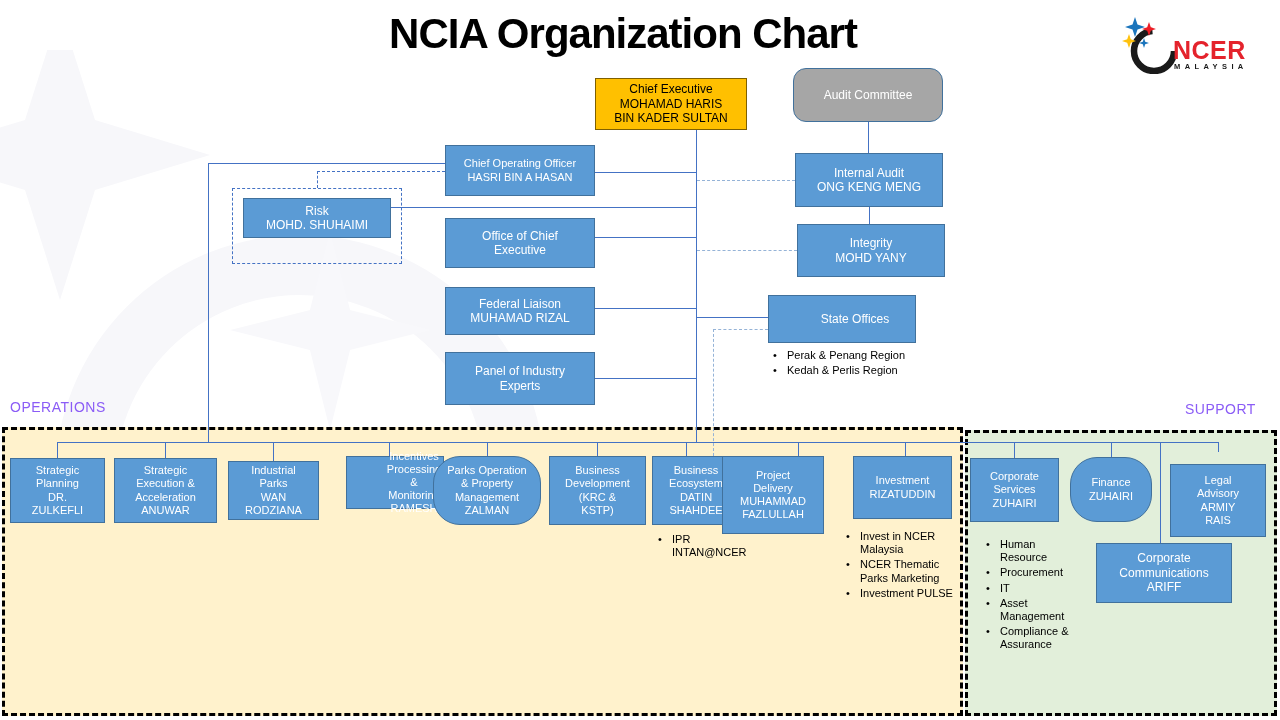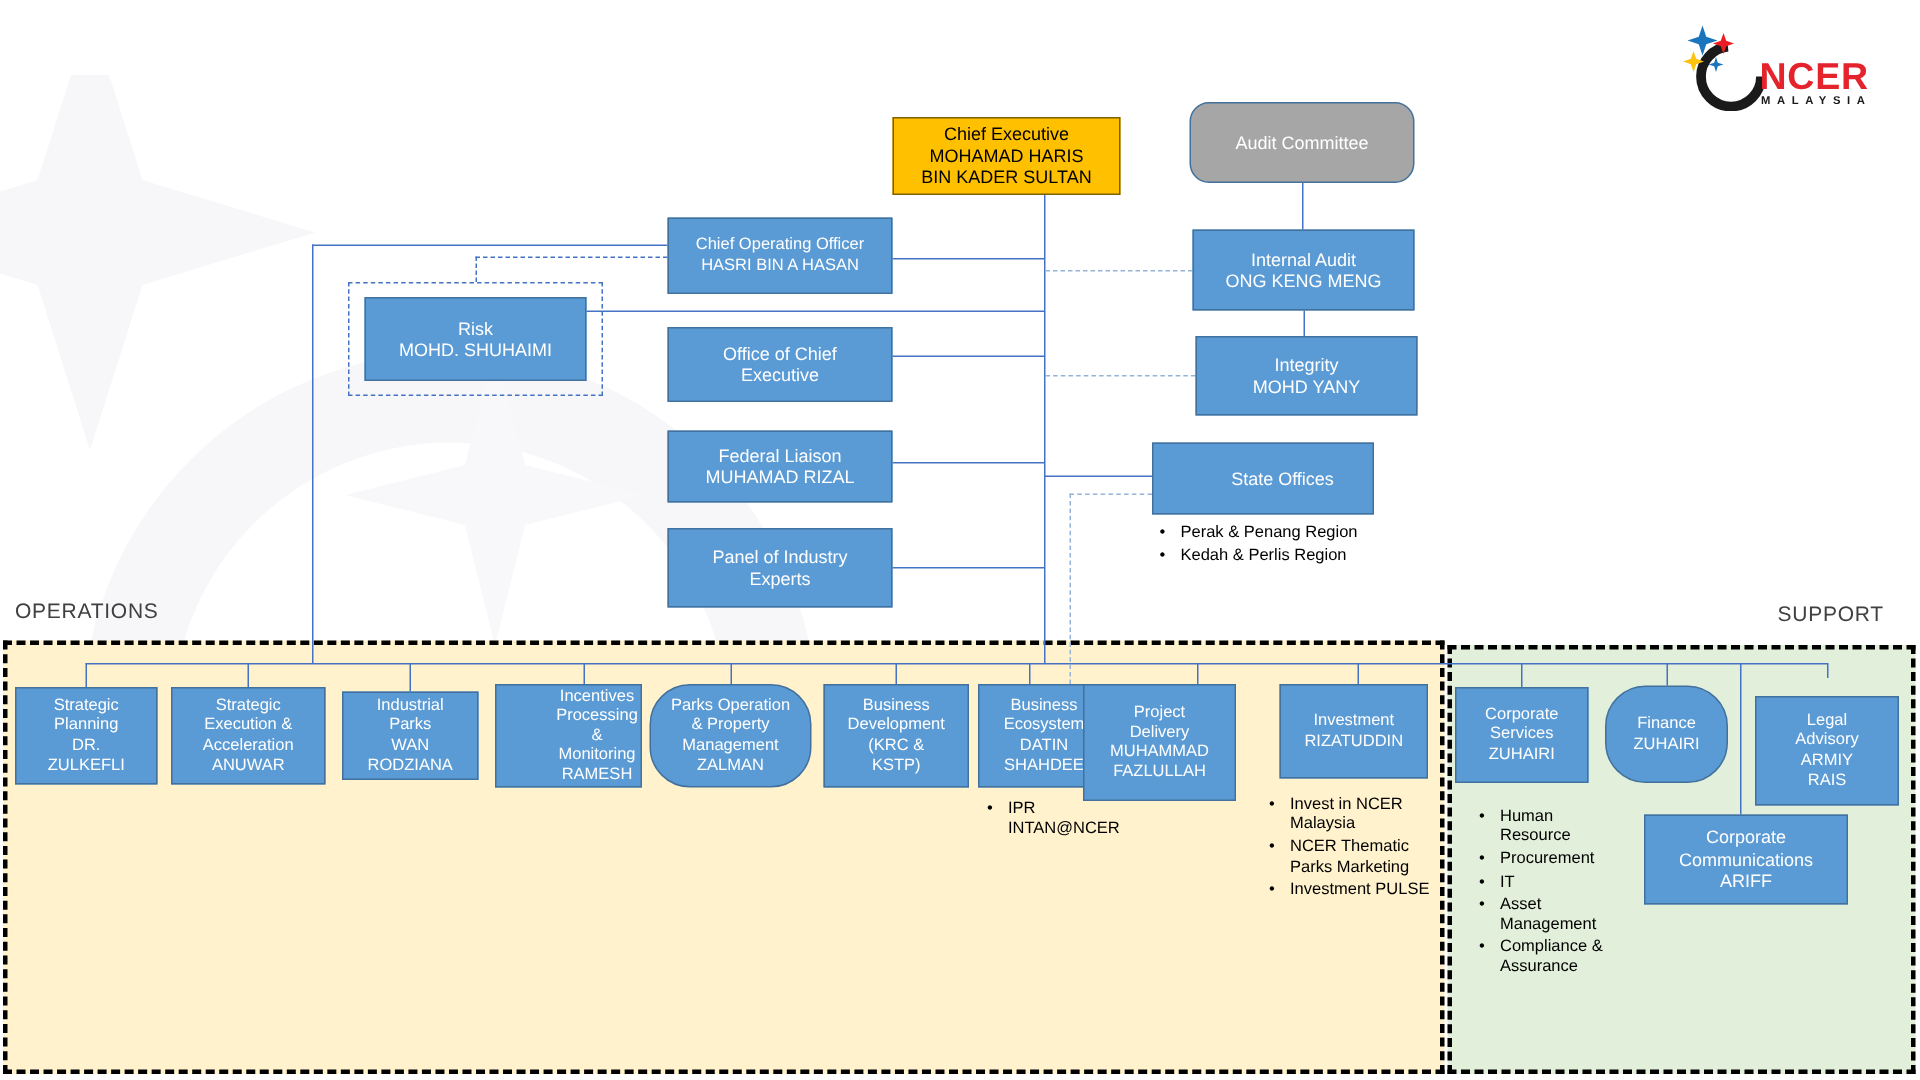--- a/index.html
+++ b/index.html
@@ -5,21 +5,21 @@
   html,body{margin:0;padding:0;background:#fff;}
   #canvas{position:relative;width:1280px;height:720px;background:#fff;overflow:hidden;
           font-family:"Liberation Sans","DejaVu Sans",sans-serif;color:#000;}
   
   .title{position:absolute;left:220px;top:10px;width:806px;text-align:center;
          font-size:42px;font-weight:bold;letter-spacing:-1px;color:#000;}
   
   .region{position:absolute;border:3px dashed #000;box-sizing:border-box;}
   #ops-region{left:2px;top:427px;width:961px;height:289px;background:#FFF2CC;}
   #sup-region{left:965px;top:430px;width:312px;height:286px;background:#E2EFDA;}
-  .section-label{position:absolute;font-size:14px;letter-spacing:.5px;color:#404040;}
+  .section-label{position:absolute;font-size:14px;letter-spacing:.5px;color:#8b5cf6;}
   
   .node{position:absolute;box-sizing:border-box;display:flex;flex-direction:column;
         align-items:center;justify-content:center;text-align:center;
         background:#5B9BD5;border:1px solid #41719C;color:#fff;
         font-size:11px;line-height:1.2;padding:1px 2px;}
   .node.fs12{font-size:12px;}
   .node.gold{background:#FFC000;border-color:#7F6000;color:#000;}
   .node.gray{background:#A6A6A6;border-color:#41719C;color:#fff;}
   #risk-frame{position:absolute;left:232px;top:188px;width:170px;height:76px;
               border:1px dashed #4472C4;box-sizing:border-box;}
@@ -45,20 +45,21 @@
 <body>
 
 <div id="canvas">
 
   <svg id="watermark" viewBox="0 0 560 400">
     <path d="M60 -40 L95 70 L210 105 L95 140 L60 250 L25 140 L-90 105 L25 70 Z" fill="#F7F7FA"></path>
     <circle cx="300" cy="430" r="215" fill="none" stroke="#F7F7FA" stroke-width="60"></circle>
     <path d="M330 180 L350 260 L430 280 L350 300 L330 380 L310 300 L230 280 L310 260 Z" fill="#F8F8FB"></path>
   </svg>
 
+  <div class="title">NCIA Organization Chart</div>
 
   <svg id="logo" viewBox="0 0 160 62">
     <circle cx="36" cy="39" r="20" fill="none" stroke="#1A1A1A" stroke-width="6.5" stroke-dasharray="92 34"></circle>
     <path d="M17 5 L19.5 12.5 L27 15 L19.5 17.5 L17 25 L14.5 17.5 L7 15 L14.5 12.5 Z" fill="#1B75BC"></path>
     <path d="M31 10 L32.8 15.2 L38 17 L32.8 18.8 L31 24 L29.2 18.8 L24 17 L29.2 15.2 Z" fill="#ED1C24"></path>
     <path d="M11 22 L12.8 27.2 L18 29 L12.8 30.8 L11 36 L9.2 30.8 L4 29 L9.2 27.2 Z" fill="#FFC20E"></path>
     <path d="M26 26 L27.2 29.8 L31 31 L27.2 32.2 L26 36 L24.8 32.2 L21 31 L24.8 29.8 Z" fill="#1B75BC"></path>
     <text x="55" y="47" font-size="25" font-weight="bold" fill="#E4232C" letter-spacing="0.5">NCER</text>
     <text x="56" y="57" font-size="7.5" font-weight="bold" fill="#1A1A1A" letter-spacing="4.4">MALAYSIA</text>
   </svg>
@@ -111,21 +112,21 @@
         <div>Audit Committee</div>
       </div>
       <div class="node " style="left: 445px; top: 145px; width: 150px; height: 51px;">
         <div>Chief Operating Officer</div>
         <div>HASRI BIN A HASAN</div>
       </div>
       <div class="node fs12" style="left: 795px; top: 153px; width: 148px; height: 54px;">
         <div>Internal Audit</div>
         <div>ONG KENG MENG</div>
       </div>
-      <div class="node fs12" style="left: 243px; top: 198px; width: 148px; height: 56px;">
+      <div class="node fs12" style="left: 243px; top: 198px; width: 148px; height: 40px;">
         <div>Risk</div>
         <div>MOHD. SHUHAIMI</div>
       </div>
       <div class="node fs12" style="left: 797px; top: 224px; width: 148px; height: 53px;">
         <div>Integrity</div>
         <div>MOHD YANY</div>
       </div>
       <div class="node fs12" style="left: 445px; top: 218px; width: 150px; height: 50px;">
         <div>Office of Chief</div>
         <div>Executive</div>
@@ -152,21 +153,21 @@
         <div>Execution &amp;</div>
         <div>Acceleration</div>
         <div>ANUWAR</div>
       </div>
       <div class="node " style="left: 228px; top: 461px; width: 91px; height: 59px;">
         <div>Industrial</div>
         <div>Parks</div>
         <div>WAN</div>
         <div>RODZIANA</div>
       </div>
-      <div class="node " style="left: 330px; top: 456px; width: 98px; height: 69px; padding-left: 40px;">
+      <div class="node " style="left: 346px; top: 456px; width: 98px; height: 53px; padding-left: 40px;">
         <div>Incentives</div>
         <div>Processing</div>
         <div>&amp; Monitoring</div>
         <div>RAMESH</div>
       </div>
       <div class="node " style="left: 433px; top: 456px; width: 108px; height: 69px; border-radius: 27px;">
         <div>Parks Operation</div>
         <div>&amp; Property</div>
         <div>Management</div>
         <div>ZALMAN</div>

